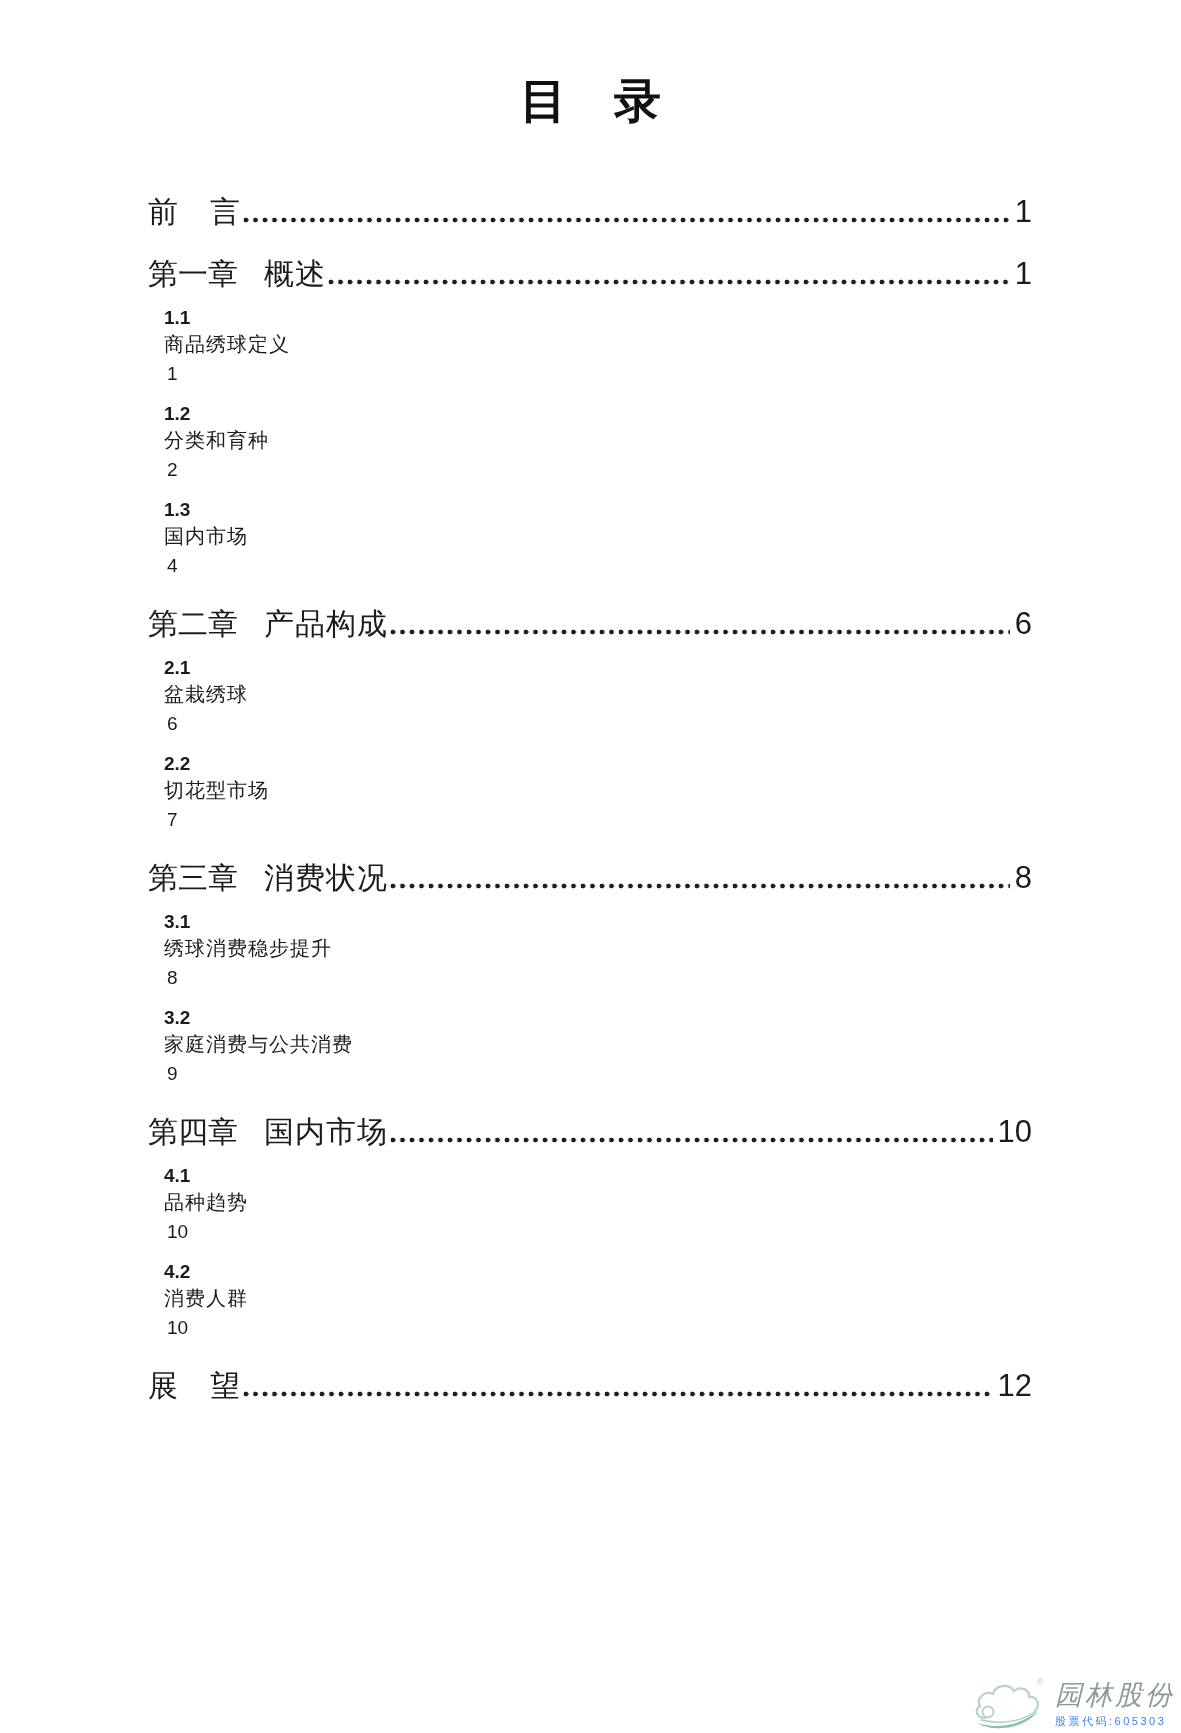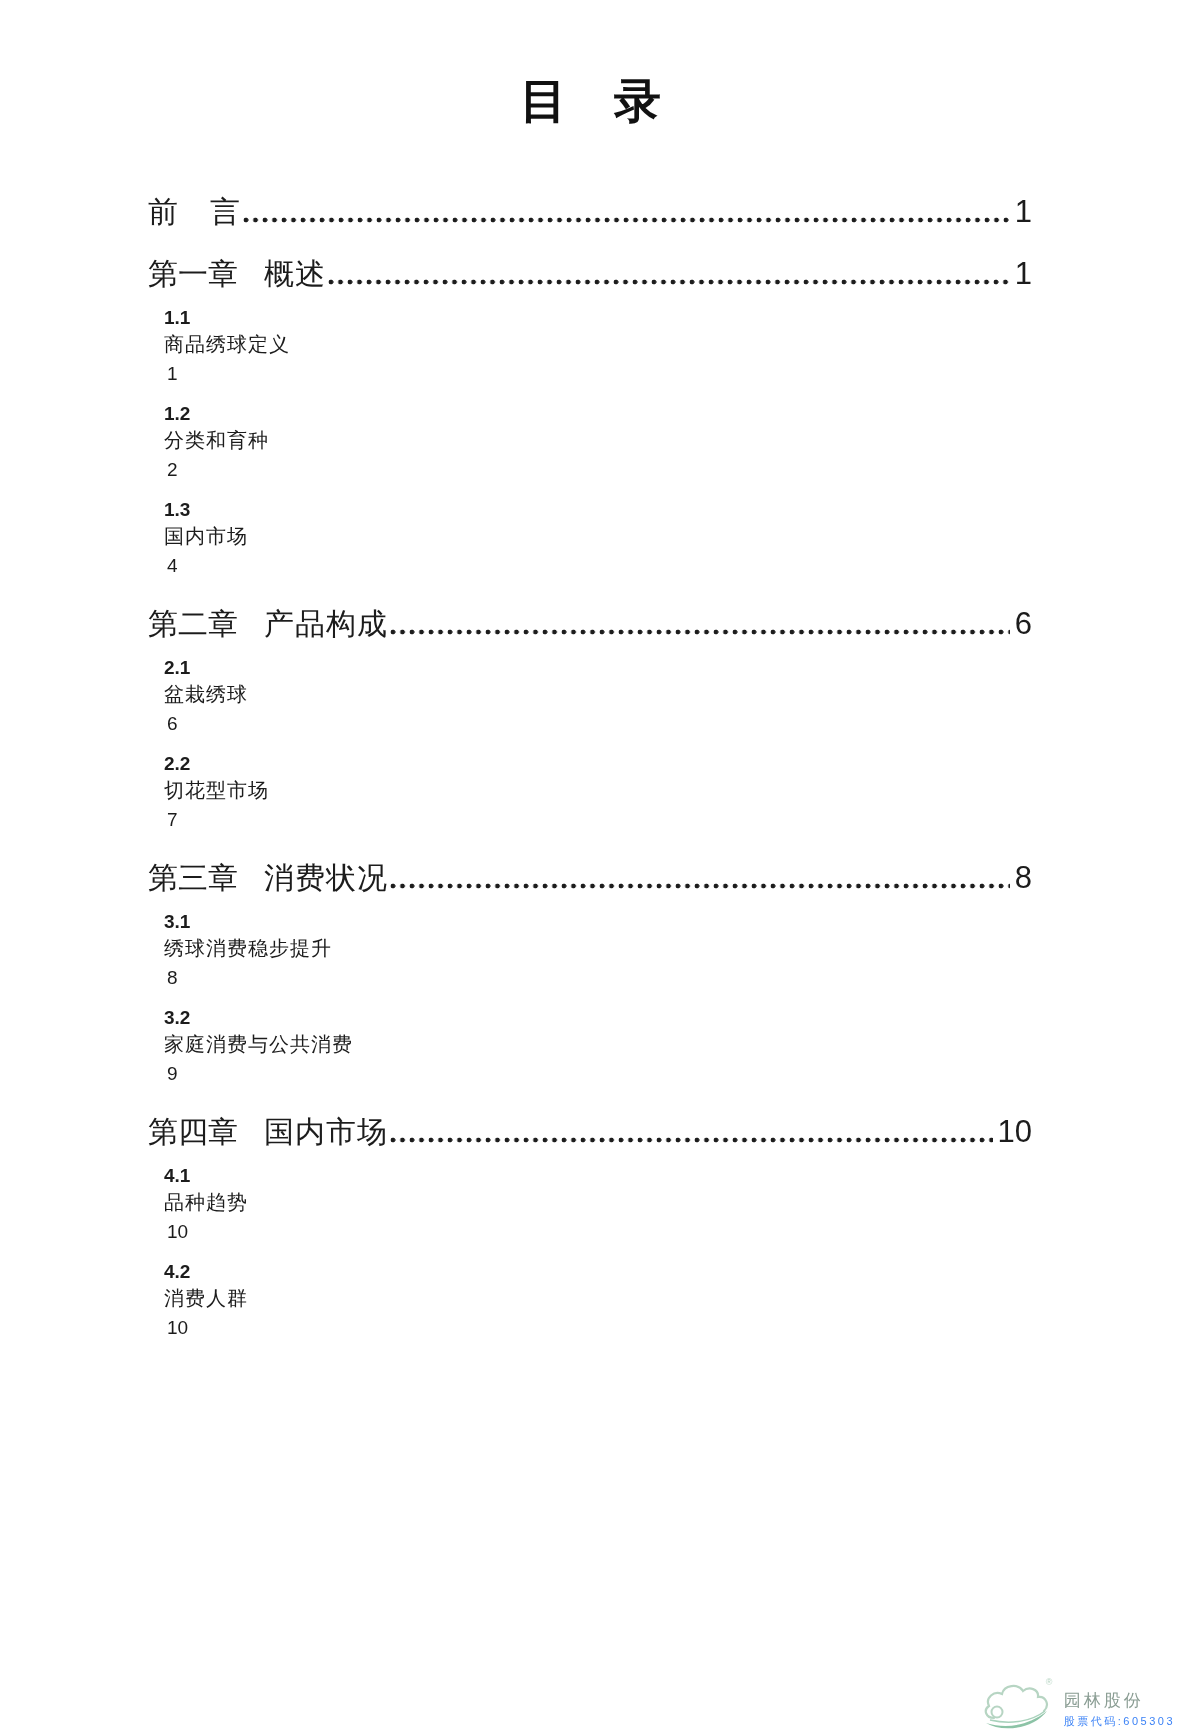--- a/index.html
+++ b/index.html
@@ -78,24 +78,25 @@
   .logo {
     position:absolute;
     right:6px; bottom:2px;
     display:flex;
     align-items:flex-end;
     gap:6px;
   }
   .logo-text { padding-bottom:2px; }
   .company {
     font-family:"Liberation Sans",sans-serif;
-    font-size:17px;
+    font-size:27px;
     letter-spacing:3px;
     color:#8a9d93;
     line-height:1.1;
+    font-style:italic;
   }
   .stock {
     font-family:"Liberation Sans",sans-serif;
     font-size:11px;
     letter-spacing:2.5px;
     color:#3b82f6;
     margin-top:3px;
   }
   .reg-mark {
     position:absolute;
@@ -189,20 +190,26 @@
       <span class="num">4.1</span>
       <span class="label">品种趋势</span>
       <span class="leader"></span>
       <span class="pagenum">10</span>
     </div>
       <div class="row l2">
       <span class="num">4.2</span>
       <span class="label">消费人群</span>
       <span class="leader"></span>
       <span class="pagenum">10</span>
+    </div>
+      <div class="row l1">
+
+      <span class="label">展　望</span>
+      <span class="leader"></span>
+      <span class="pagenum">12</span>
     </div>
     </div>
 
   <div class="logo">
     <span class="reg-mark">®</span>
     <svg width="78" height="52" viewBox="0 0 78 52" aria-hidden="true">
       <path d="M14 39 C6 39 3 31 9 27 C5 19 14 11 22 15 C24 6 38 4 43 12 C49 7 59 10 58 18 C66 17 70 26 64 32" stroke="#b7d5c3" stroke-width="2.2" fill="none" stroke-linecap="round"></path>
       <circle cx="17" cy="33" r="5.5" stroke="#b7d5c3" stroke-width="2" fill="none"></circle>
       <path d="M6 44 C26 50 48 47 67 32 C54 50 22 54 6 44 Z" fill="#8cc3a6"></path>
       <path d="M10 41 C32 46 52 42 65 32" stroke="#a9d2bc" stroke-width="1.5" fill="none"></path>

